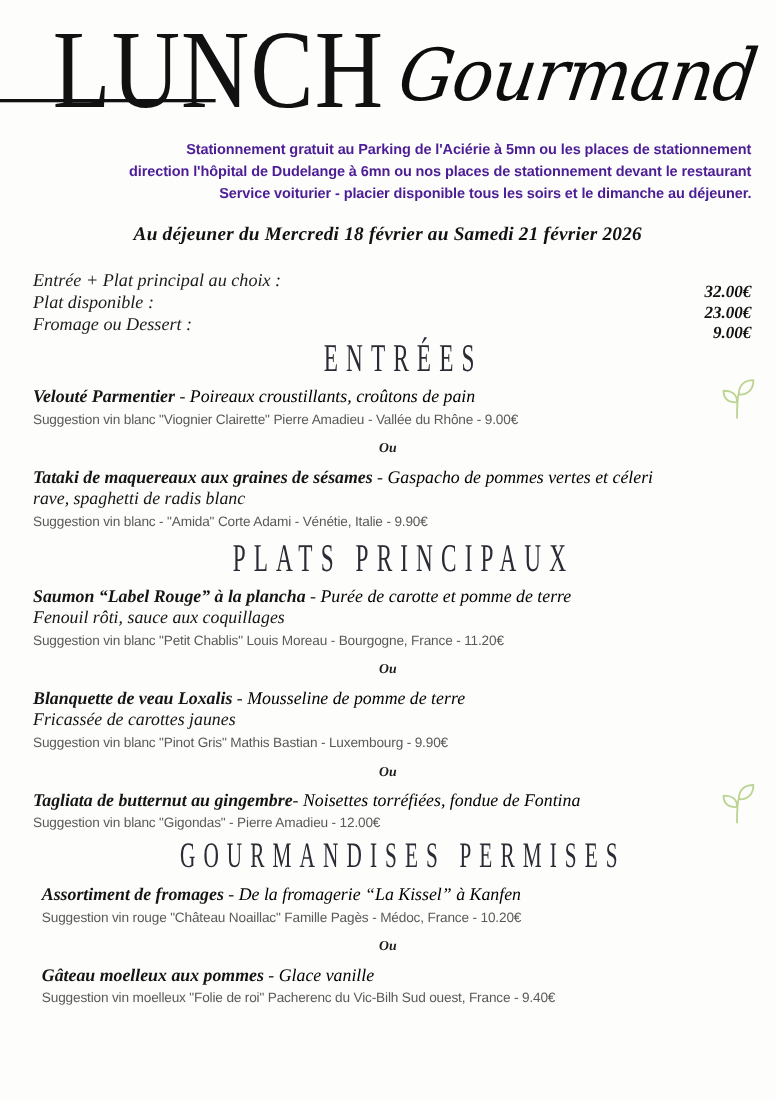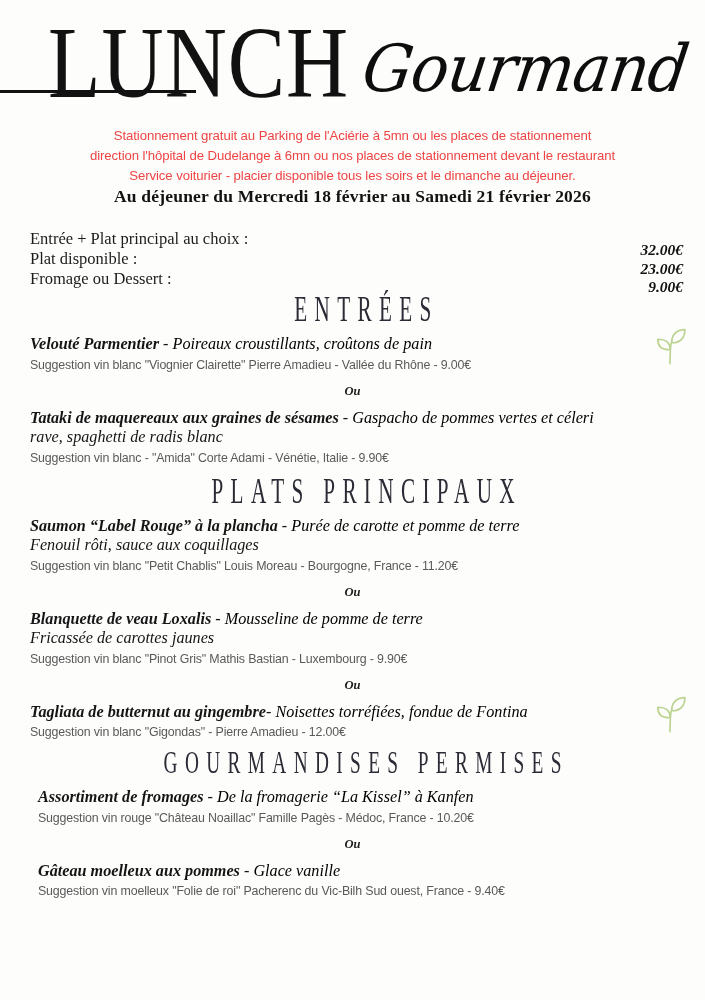--- a/index.html
+++ b/index.html
@@ -56,48 +56,52 @@
     color: #0d0d0d;
     font-weight: 400;
     transform: skewX(-8deg) scaleY(1.05);
     transform-origin: left top;
     letter-spacing: -1px;
   }
 
   
   .intro {
     margin: 8px 22px 0 22px;
-    text-align: center;
+    text-align: right;
     font-family: "Liberation Sans", "DejaVu Sans", sans-serif;
     font-size: 13.2px;
     line-height: 20px;
-    color: #ef4444;
+    color: #4c1d95;
     letter-spacing: -0.1px;
+    font-weight: bold;
   }
   .intro div { white-space: nowrap; }
 
   .date-line {
+    margin-top: 16px;
     text-align: center;
     font-family: "Liberation Serif", "DejaVu Serif", serif;
     font-weight: bold;
+    font-style: italic;
     font-size: 17.5px;
     color: #121212;
     letter-spacing: 0.2px;
   }
 
   
   .price-block {
     position: relative;
     margin: 22px 0 0 0;
     height: 62px;
   }
   .price-labels {
     position: absolute;
     left: 30px;
     top: 0;
+    font-style: italic;
     font-size: 16.5px;
     line-height: 20px;
     color: #1c1c1c;
   }
   .price-values {
     position: absolute;
     right: 22px;
     top: 12px;
     text-align: right;
     font-style: italic;

